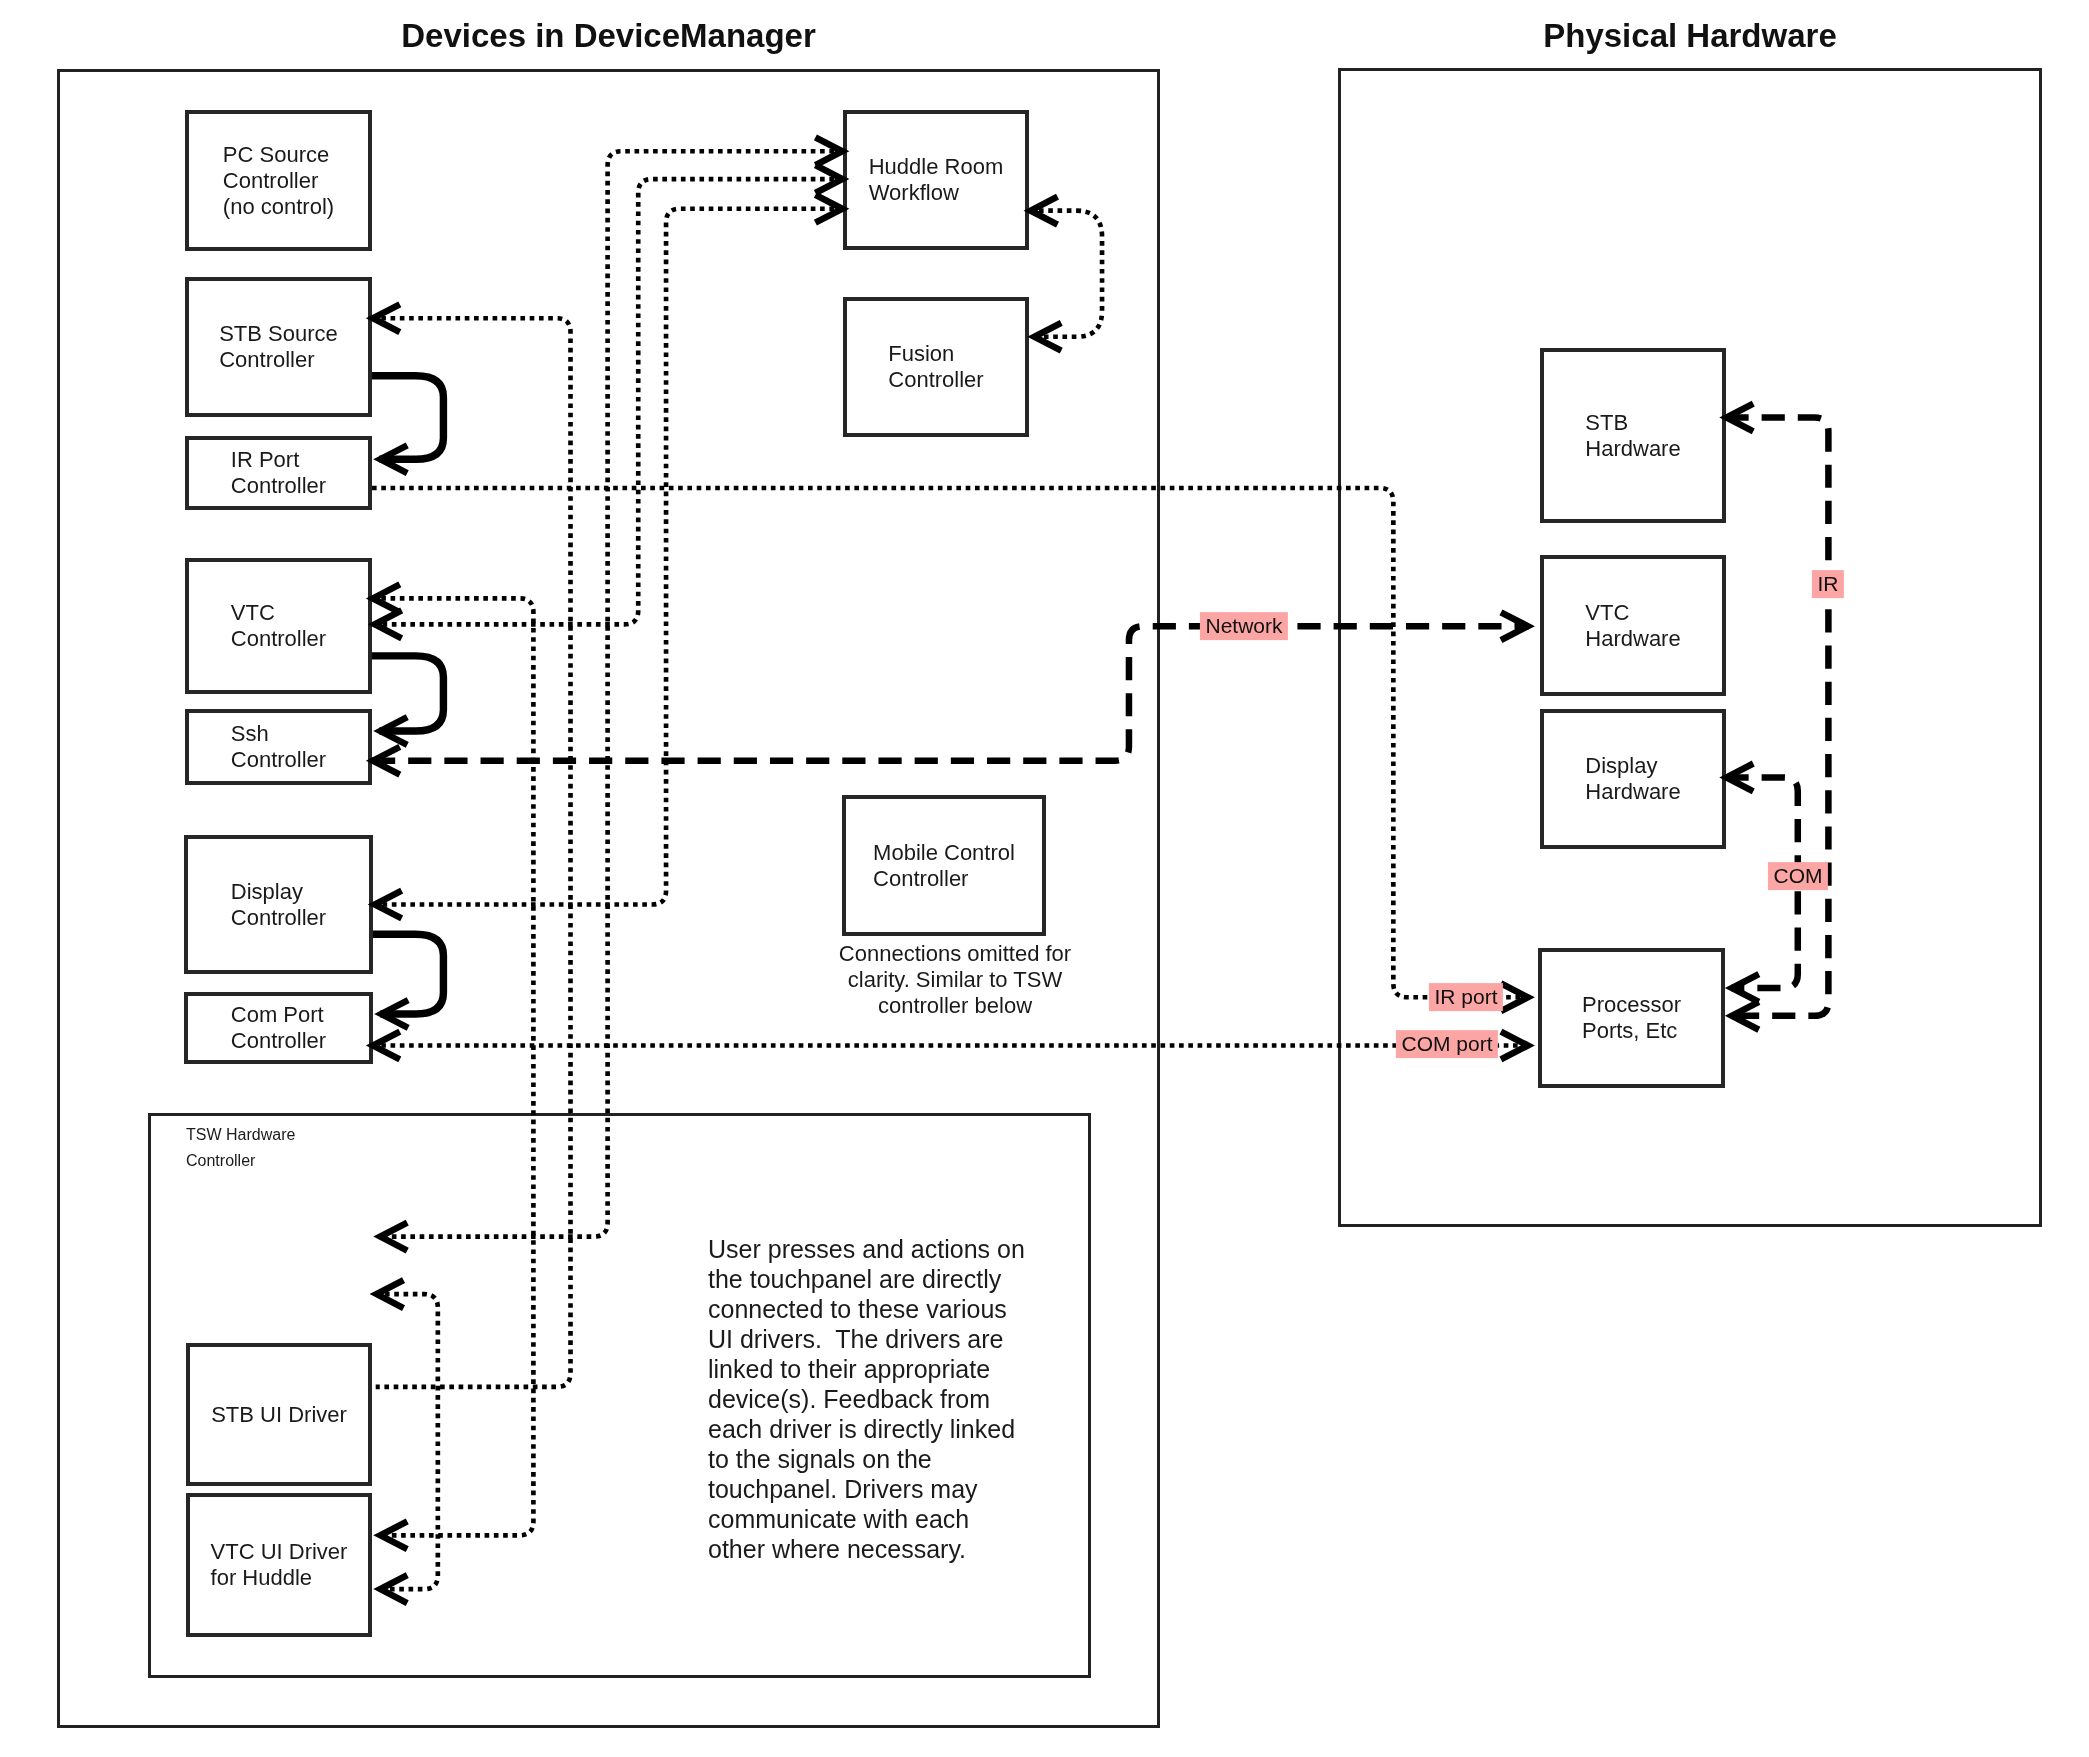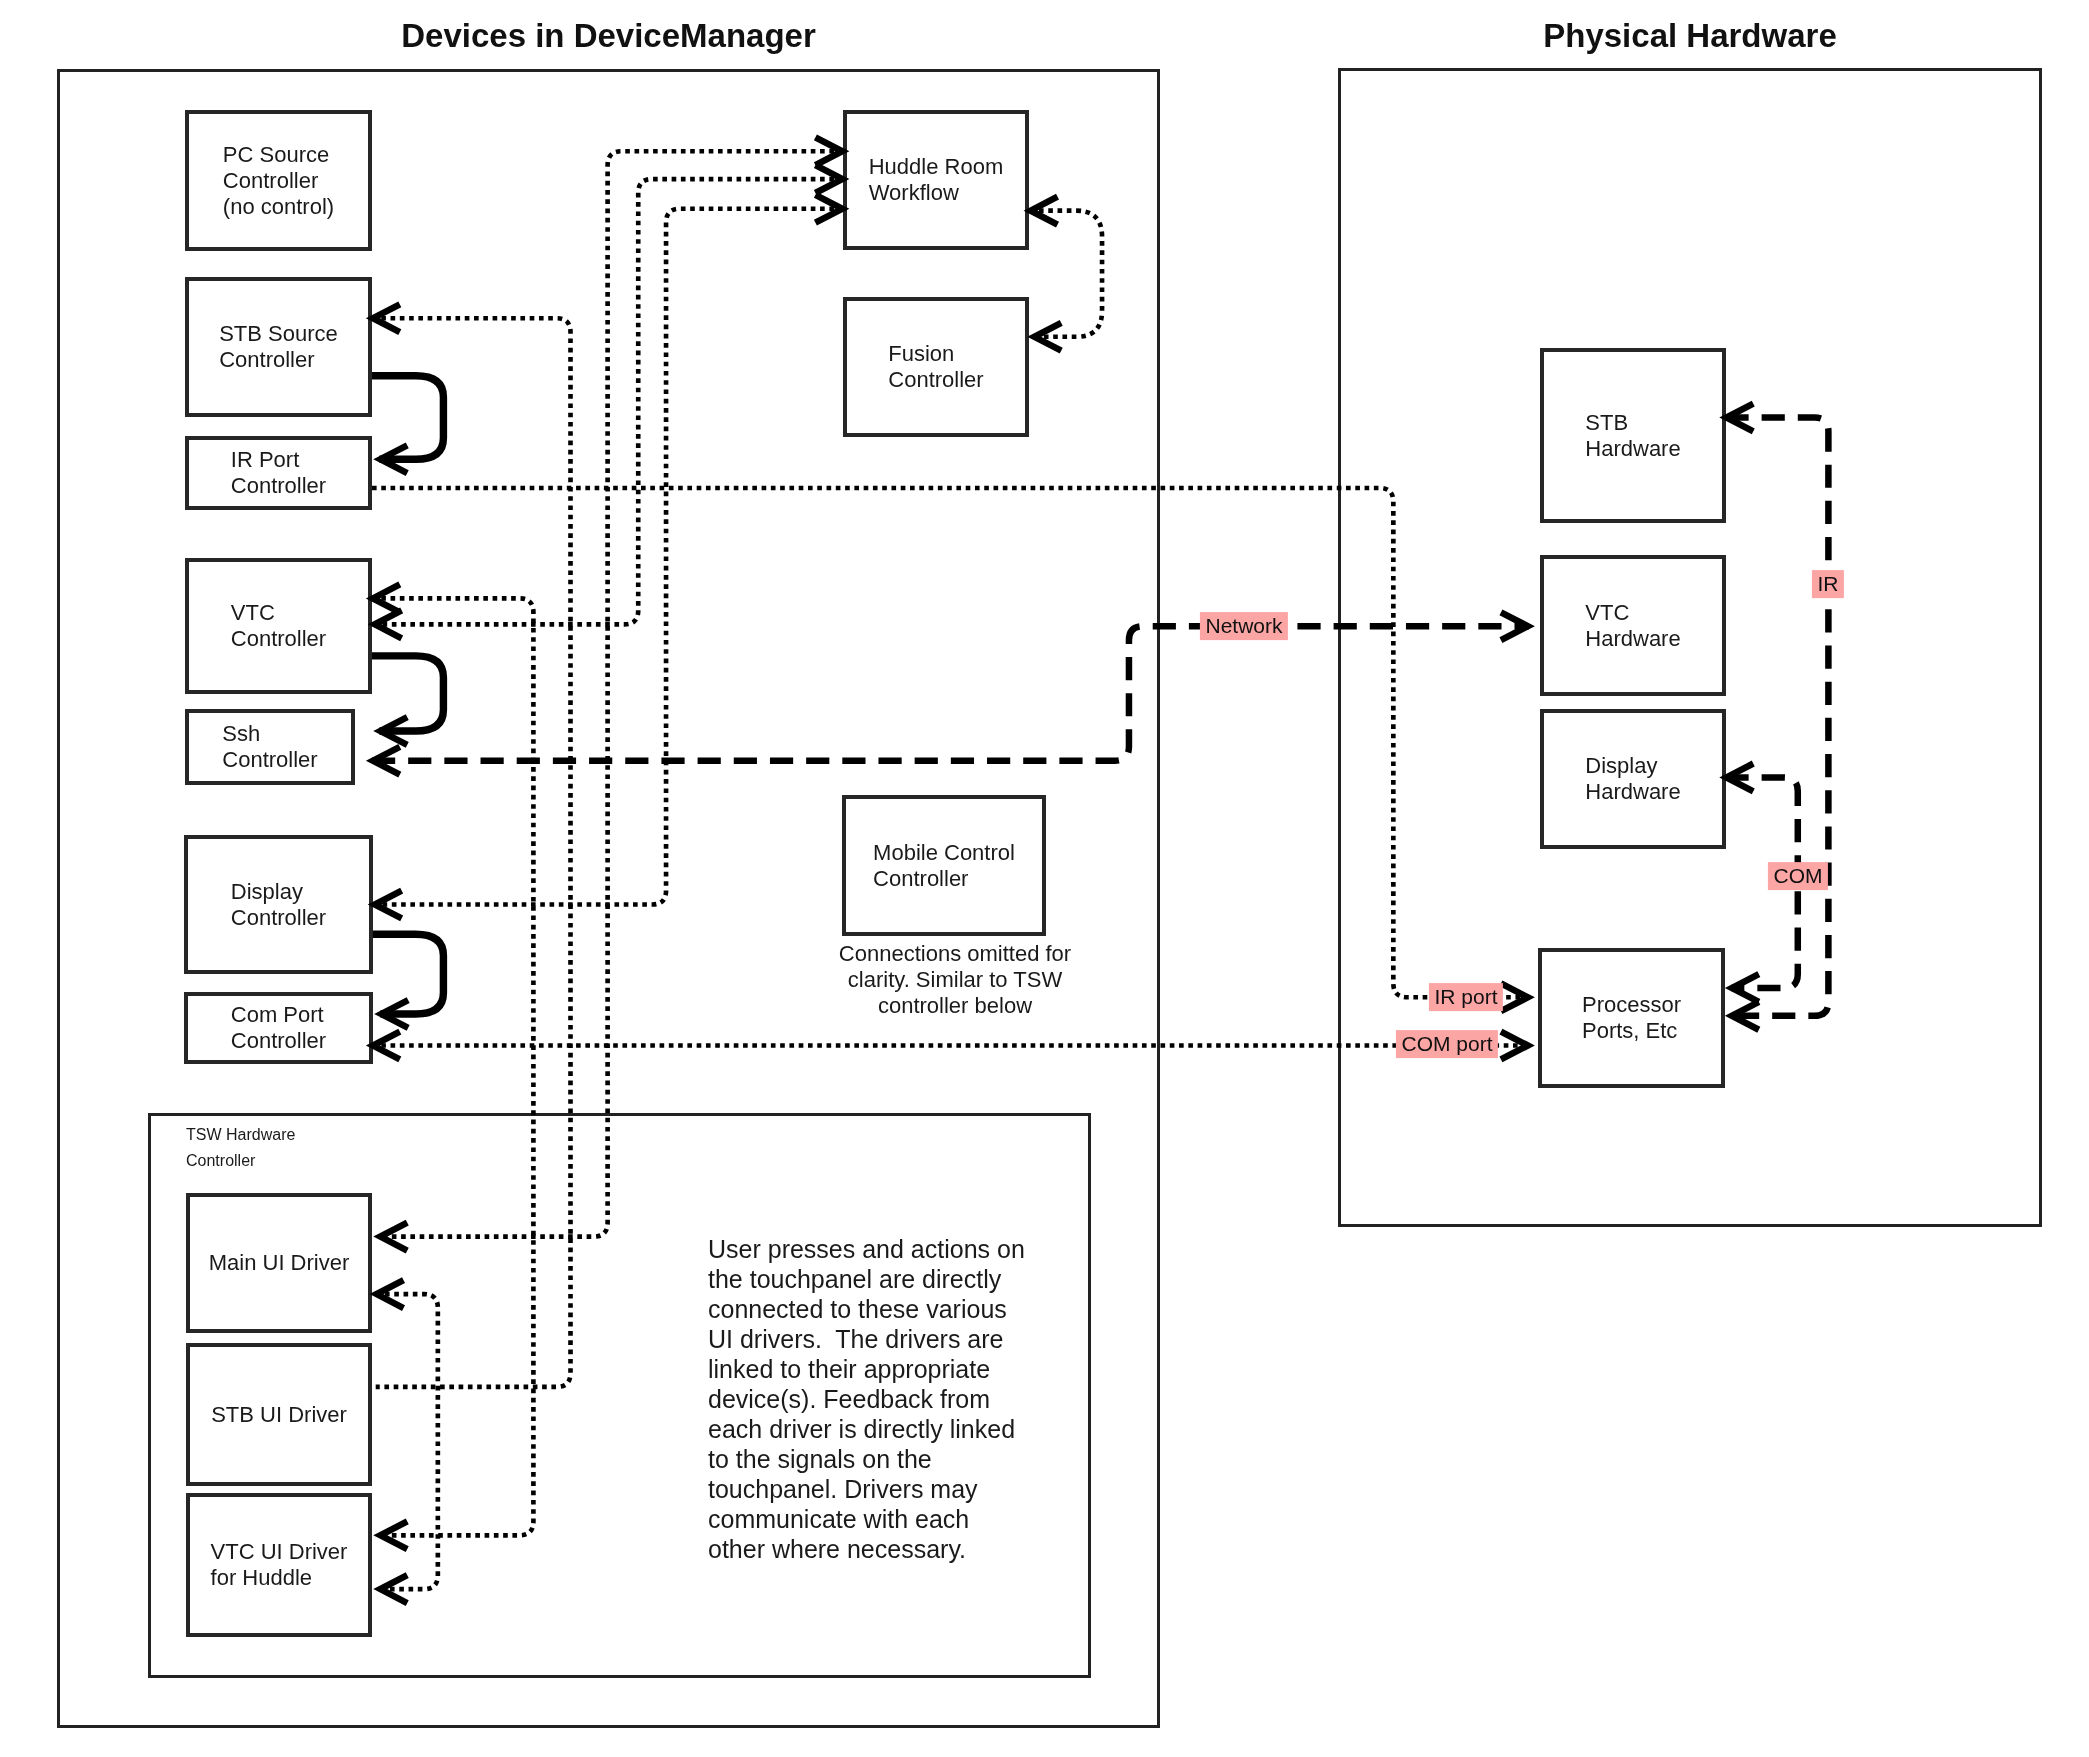--- a/index.html
+++ b/index.html
@@ -82,38 +82,37 @@
 
   <div class="box" style="left:185px;top:110px;width:187px;height:141px;">PC Source
 Controller
 (no control)</div>
   <div class="box" style="left:185px;top:277px;width:187px;height:140px;">STB Source
 Controller</div>
   <div class="box" style="left:185px;top:436px;width:187px;height:74px;">IR Port
 Controller</div>
   <div class="box" style="left:185px;top:558px;width:187px;height:136px;">VTC
 Controller</div>
-  <div class="box" style="left:185px;top:709px;width:170px;height:76px;">Ssh
+  <div class="box" style="left:185px;top:709px;width:187px;height:76px;">Ssh
 Controller</div>
   <div class="box" style="left:184px;top:835px;width:189px;height:139px;">Display
 Controller</div>
   <div class="box" style="left:184px;top:992px;width:189px;height:72px;">Com Port
 Controller</div>
   <div class="box" style="left:843px;top:110px;width:186px;height:140px;">Huddle Room
 Workflow</div>
   <div class="box" style="left:843px;top:297px;width:186px;height:140px;">Fusion
 Controller</div>
   <div class="box" style="left:842px;top:787px;width:204px;height:141px;margin-top:8px;">Mobile Control
 Controller</div>
 
   <div class="freetext" style="left:816px;top:941px;width:278px;text-align:center;font-size:22px;line-height:26px;">Connections omitted for
 clarity. Similar to TSW
 controller below</div>
 
-  <div class="box" style="left:186px;top:1193px;width:186px;height:140px;">Main UI Driver</div>
   <div class="box" style="left:186px;top:1343px;width:186px;height:143px;">STB UI Driver</div>
   <div class="box" style="left:186px;top:1493px;width:186px;height:144px;">VTC UI Driver
 for Huddle</div>
 
   <div class="freetext" style="left:708px;top:1234px;font-size:25px;line-height:30px;">User presses and actions on
 the touchpanel are directly
 connected to these various
 UI drivers.  The drivers are
 linked to their appropriate
 device(s). Feedback from

